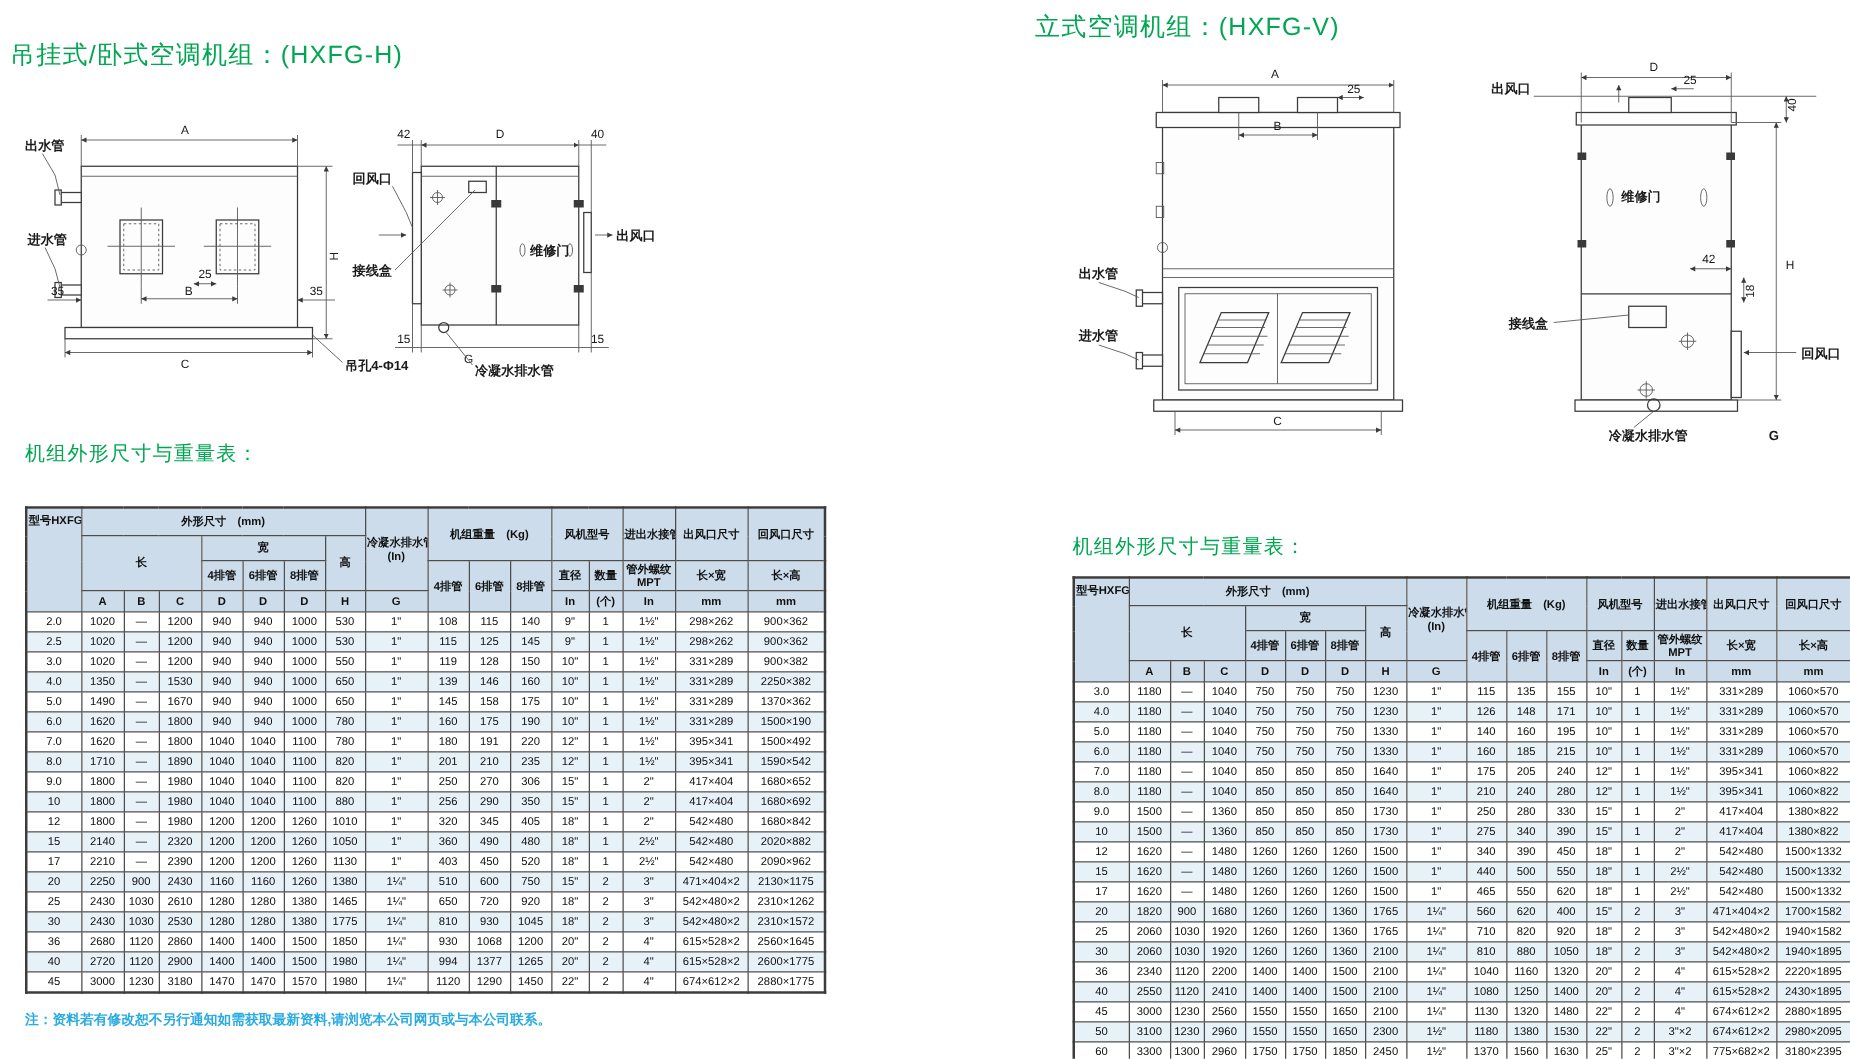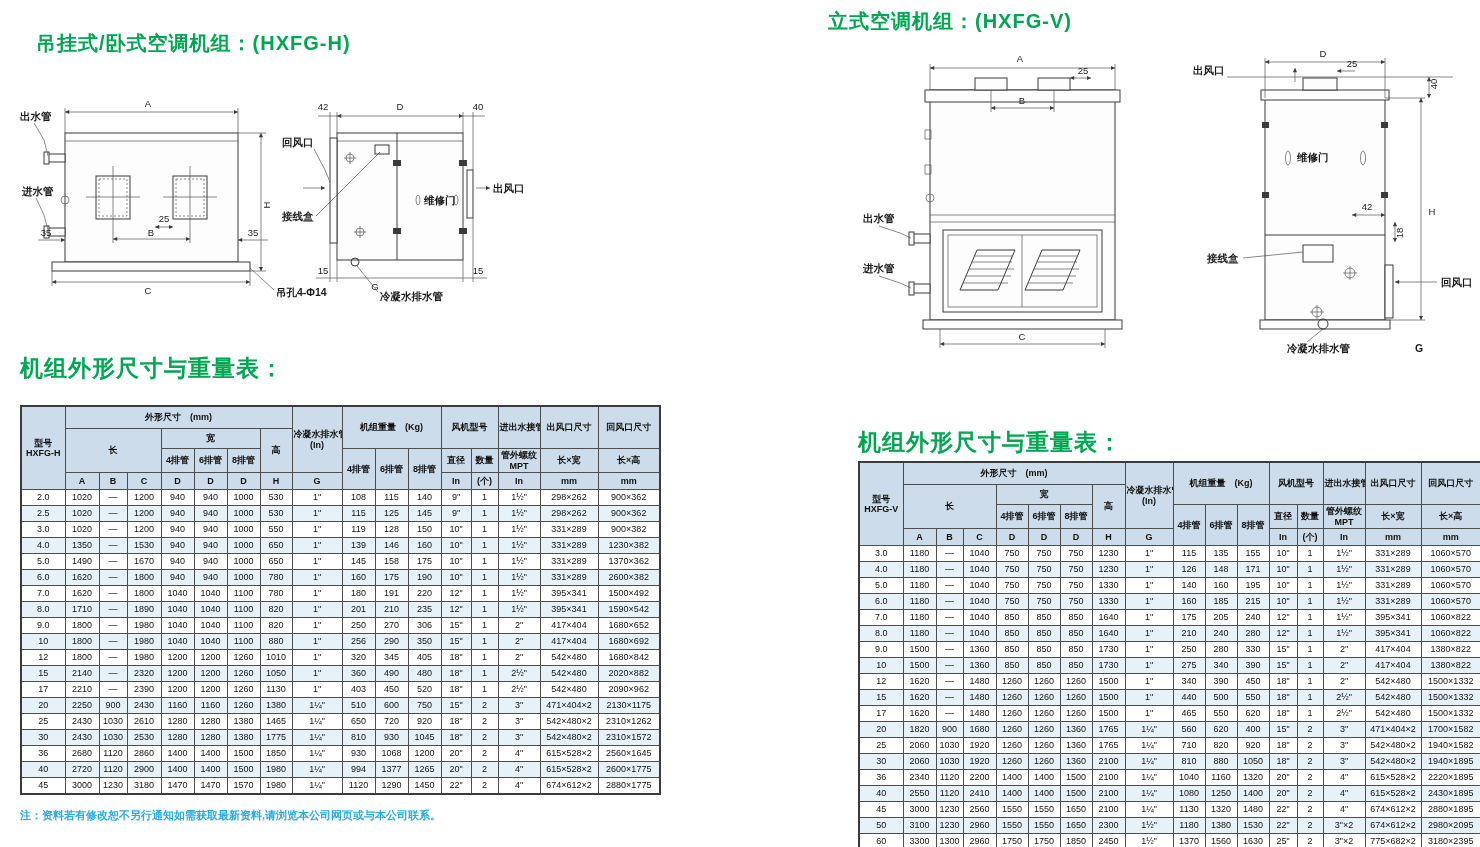--- a/index.html
+++ b/index.html
@@ -1,51 +1,51 @@
 <!DOCTYPE html>
 <html style="--title-green: #00a651; --note-blue: #29abe2; --header-bg: #ccdcea; --row-alt-bg: #e7f1f8;"><head>
 <meta charset="utf-8">
 <style>
   html,body{margin:0;padding:0;}
   body{
     width:1480px;height:847px;position:relative;overflow:hidden;
     background:#ffffff;font-family:"Liberation Sans","DejaVu Sans",sans-serif;
   }
-  .green-title{position:absolute;color:var(--title-green,#00a651);font-weight:bold;letter-spacing:1px;}
+  .green-title{position:absolute;color:var(--title-green,#00a651);font-weight:normal;letter-spacing:1px;}
   .main-title{font-size:20px;}
-  .table-title{font-size:23px;}
+  .table-title{font-size:16px;}
   .note{position:absolute;color:var(--note-blue,#29abe2);font-size:11px;font-weight:bold;}
   .spec-table{position:absolute;border-collapse:collapse;table-layout:fixed;background:#fff;border:2px solid #3c3c3c;}
   .spec-table th,.spec-table td{
     border:1px solid #4d4d4d;text-align:center;vertical-align:middle;
     font-size:9px;color:#101010;padding:0 1px;line-height:1.15;overflow:hidden;white-space:nowrap;
   }
   .spec-table th{background:var(--header-bg,#ccdcea);font-weight:bold;}
   .spec-table thead tr:nth-child(1) th{height:21px;margin-top:32px;}
   .spec-table thead tr:nth-child(2) th{height:19px;}
   .spec-table thead tr:nth-child(3) th{height:23px;}
   .spec-table thead tr:nth-child(4) th{height:16px;}
   .spec-table tbody tr{height:16px;margin-left:45px;}
   .spec-table tbody tr.alt td{background:var(--row-alt-bg,#e7f1f8);}
   .model-cell{font-size:9px;}
-  .model-cell .stack{display:flex;flex-direction:column;justify-content:center;height:74px;}
+  .model-cell .stack{display:flex;justify-content:space-between;height:74px;}
   .two-line{font-size:8px;line-height:1.1;}
   svg{position:absolute;}
   svg text{font-family:"Liberation Sans","DejaVu Sans",sans-serif;fill:#1a1a1a;}
   .dwg-line{stroke:#3a3a3a;stroke-width:1;fill:none;}
   .dwg-thin{stroke:#555;stroke-width:0.7;fill:none;}
   .dwg-fill{fill:#fdfdfd;stroke:#3a3a3a;stroke-width:1;}
   .dwg-dark{fill:#3a3a3a;stroke:none;}
   .lbl{font-size:10.5px;font-weight:bold;}
   .dim{font-size:9.5px;}
 </style>
 </head>
 <body>
 
-<div class="green-title main-title" style="left:36px;top:30px;">吊挂式/卧式空调机组：(HXFG-H)</div>
+<div class="green-title main-title" style="left:8px;top:30px;">吊挂式/卧式空调机组：(HXFG-H)</div>
 <div class="green-title main-title" style="left:828px;top:8px;">立式空调机组：(HXFG-V)</div>
 <div class="green-title table-title" style="left:20px;top:353px;">机组外形尺寸与重量表：</div>
 <div class="green-title table-title" style="left:858px;top:427px;">机组外形尺寸与重量表：</div>
 <div class="note" style="left:20px;top:808px;">注：资料若有修改恕不另行通知如需获取最新资料,请浏览本公司网页或与本公司联系。</div>
 
 <svg style="left:20px;top:90px;" width="640" height="250" viewBox="0 0 640 250">
 
   <g>
     <rect x="45" y="43" width="173" height="129" class="dwg-fill"></rect>
     <line x1="45" y1="51" x2="218" y2="51" class="dwg-thin"></line>
@@ -448,21 +448,21 @@
         <td>1000</td>
         <td>650</td>
         <td>1"</td>
         <td>139</td>
         <td>146</td>
         <td>160</td>
         <td>10"</td>
         <td>1</td>
         <td>1½"</td>
         <td>331×289</td>
-        <td>1230×382</td>
+        <td>2250×382</td>
       </tr>
       <tr>
         <td>5.0</td>
         <td>1490</td>
         <td>—</td>
         <td>1670</td>
         <td>940</td>
         <td>940</td>
         <td>1000</td>
         <td>650</td>
@@ -486,21 +486,21 @@
         <td>1000</td>
         <td>780</td>
         <td>1"</td>
         <td>160</td>
         <td>175</td>
         <td>190</td>
         <td>10"</td>
         <td>1</td>
         <td>1½"</td>
         <td>331×289</td>
-        <td>2600×382</td>
+        <td>1500×190</td>
       </tr>
       <tr>
         <td>7.0</td>
         <td>1620</td>
         <td>—</td>
         <td>1800</td>
         <td>1040</td>
         <td>1040</td>
         <td>1100</td>
         <td>780</td>

